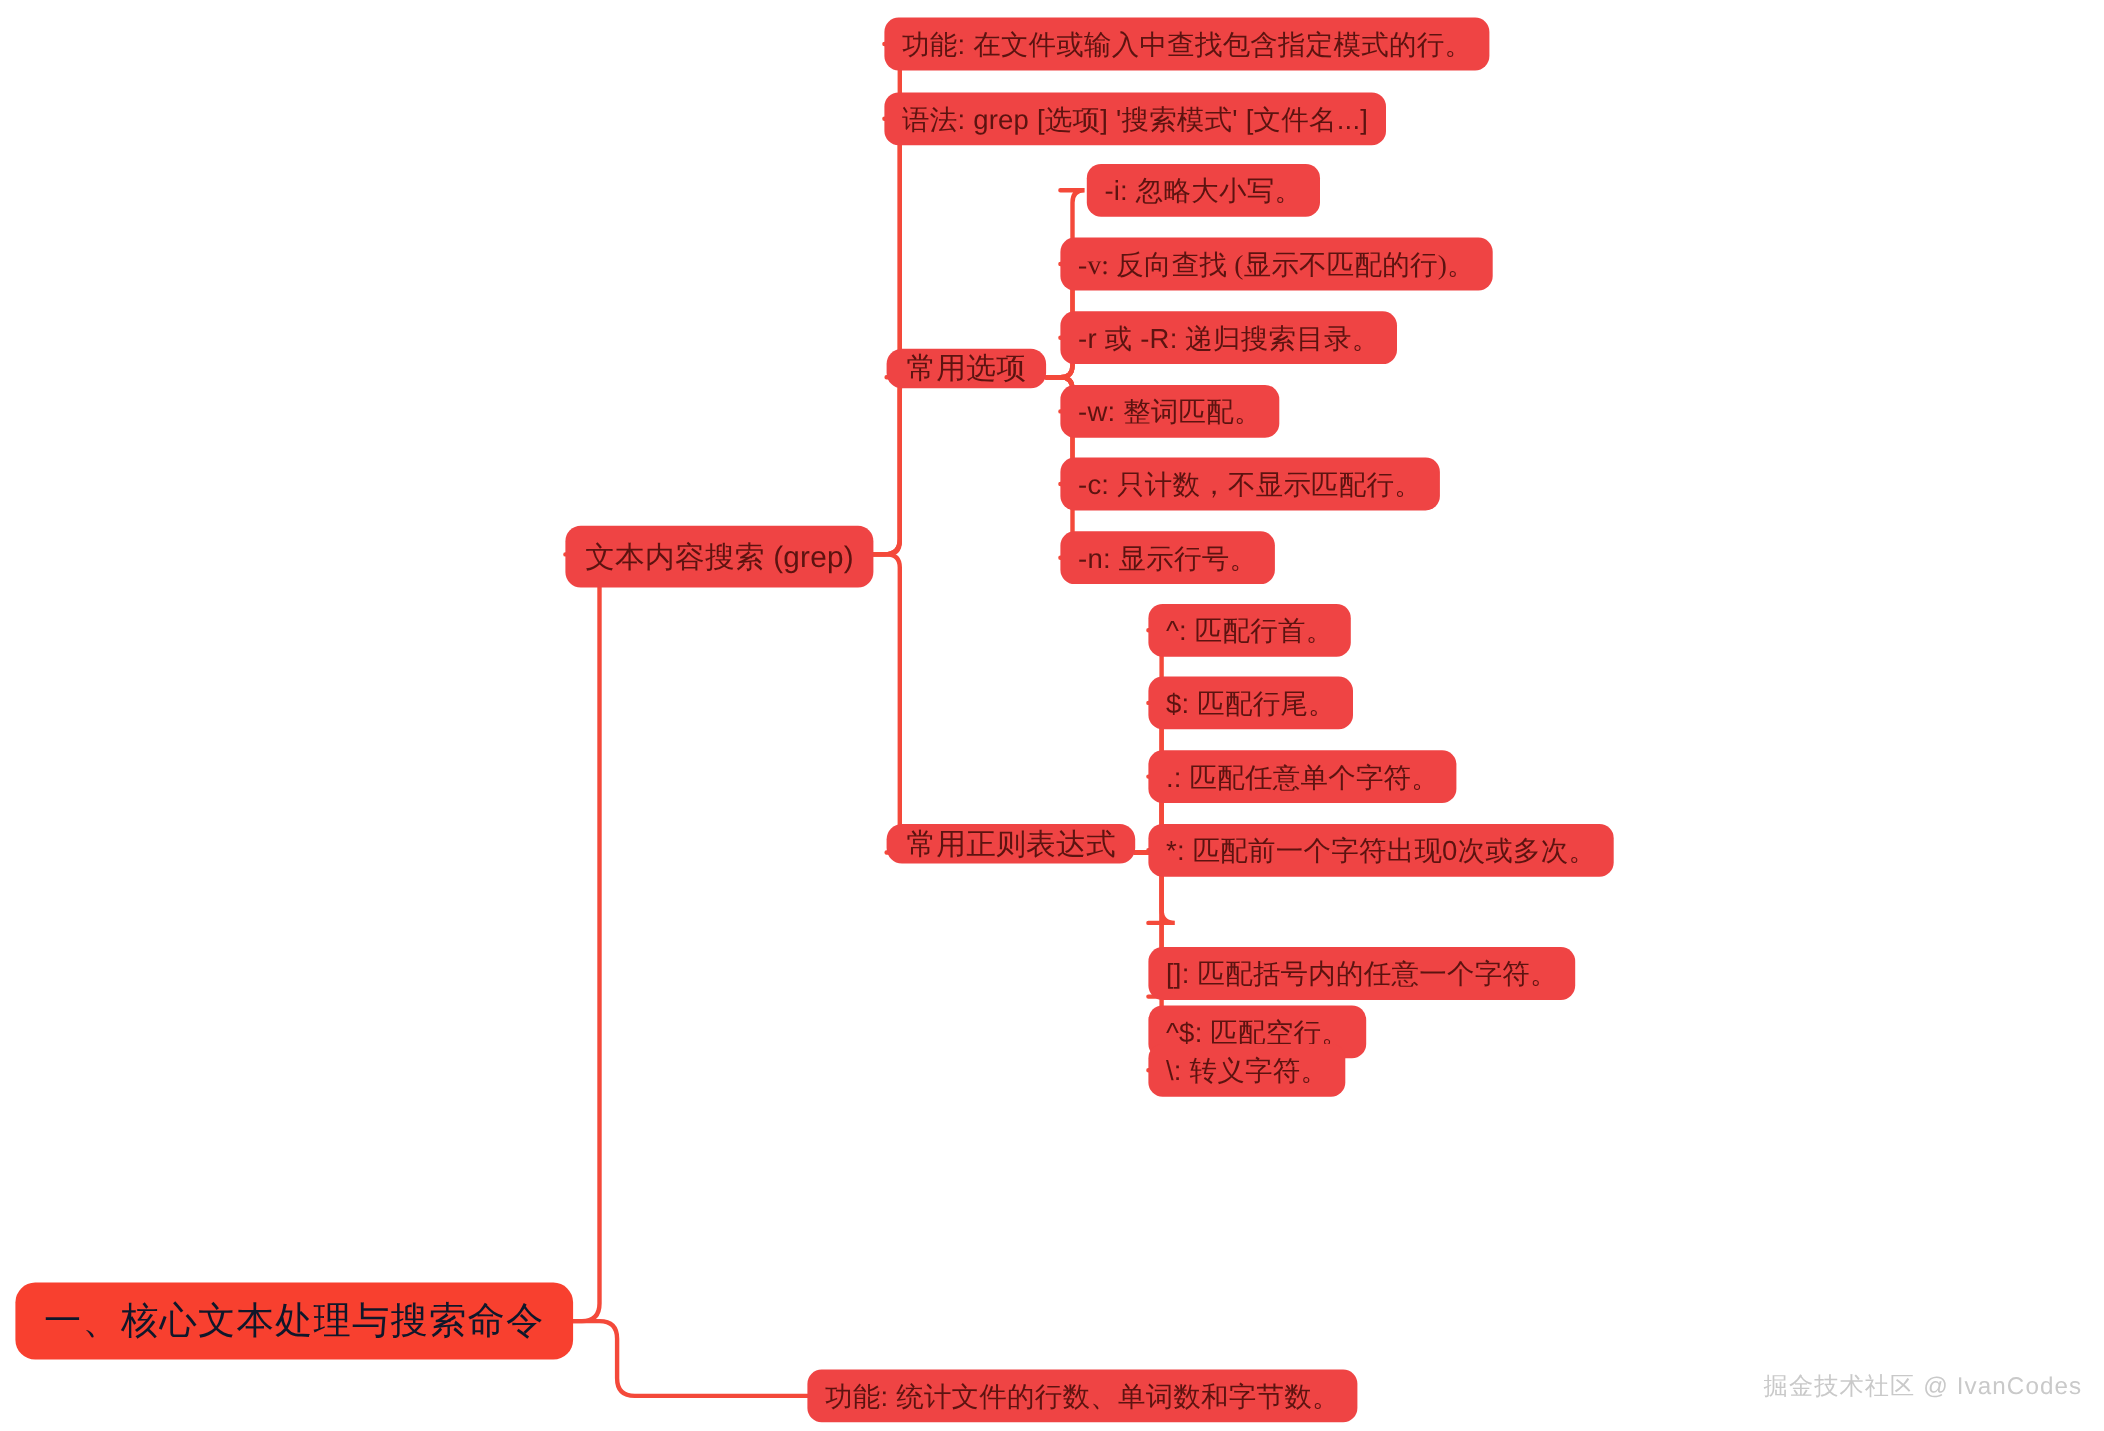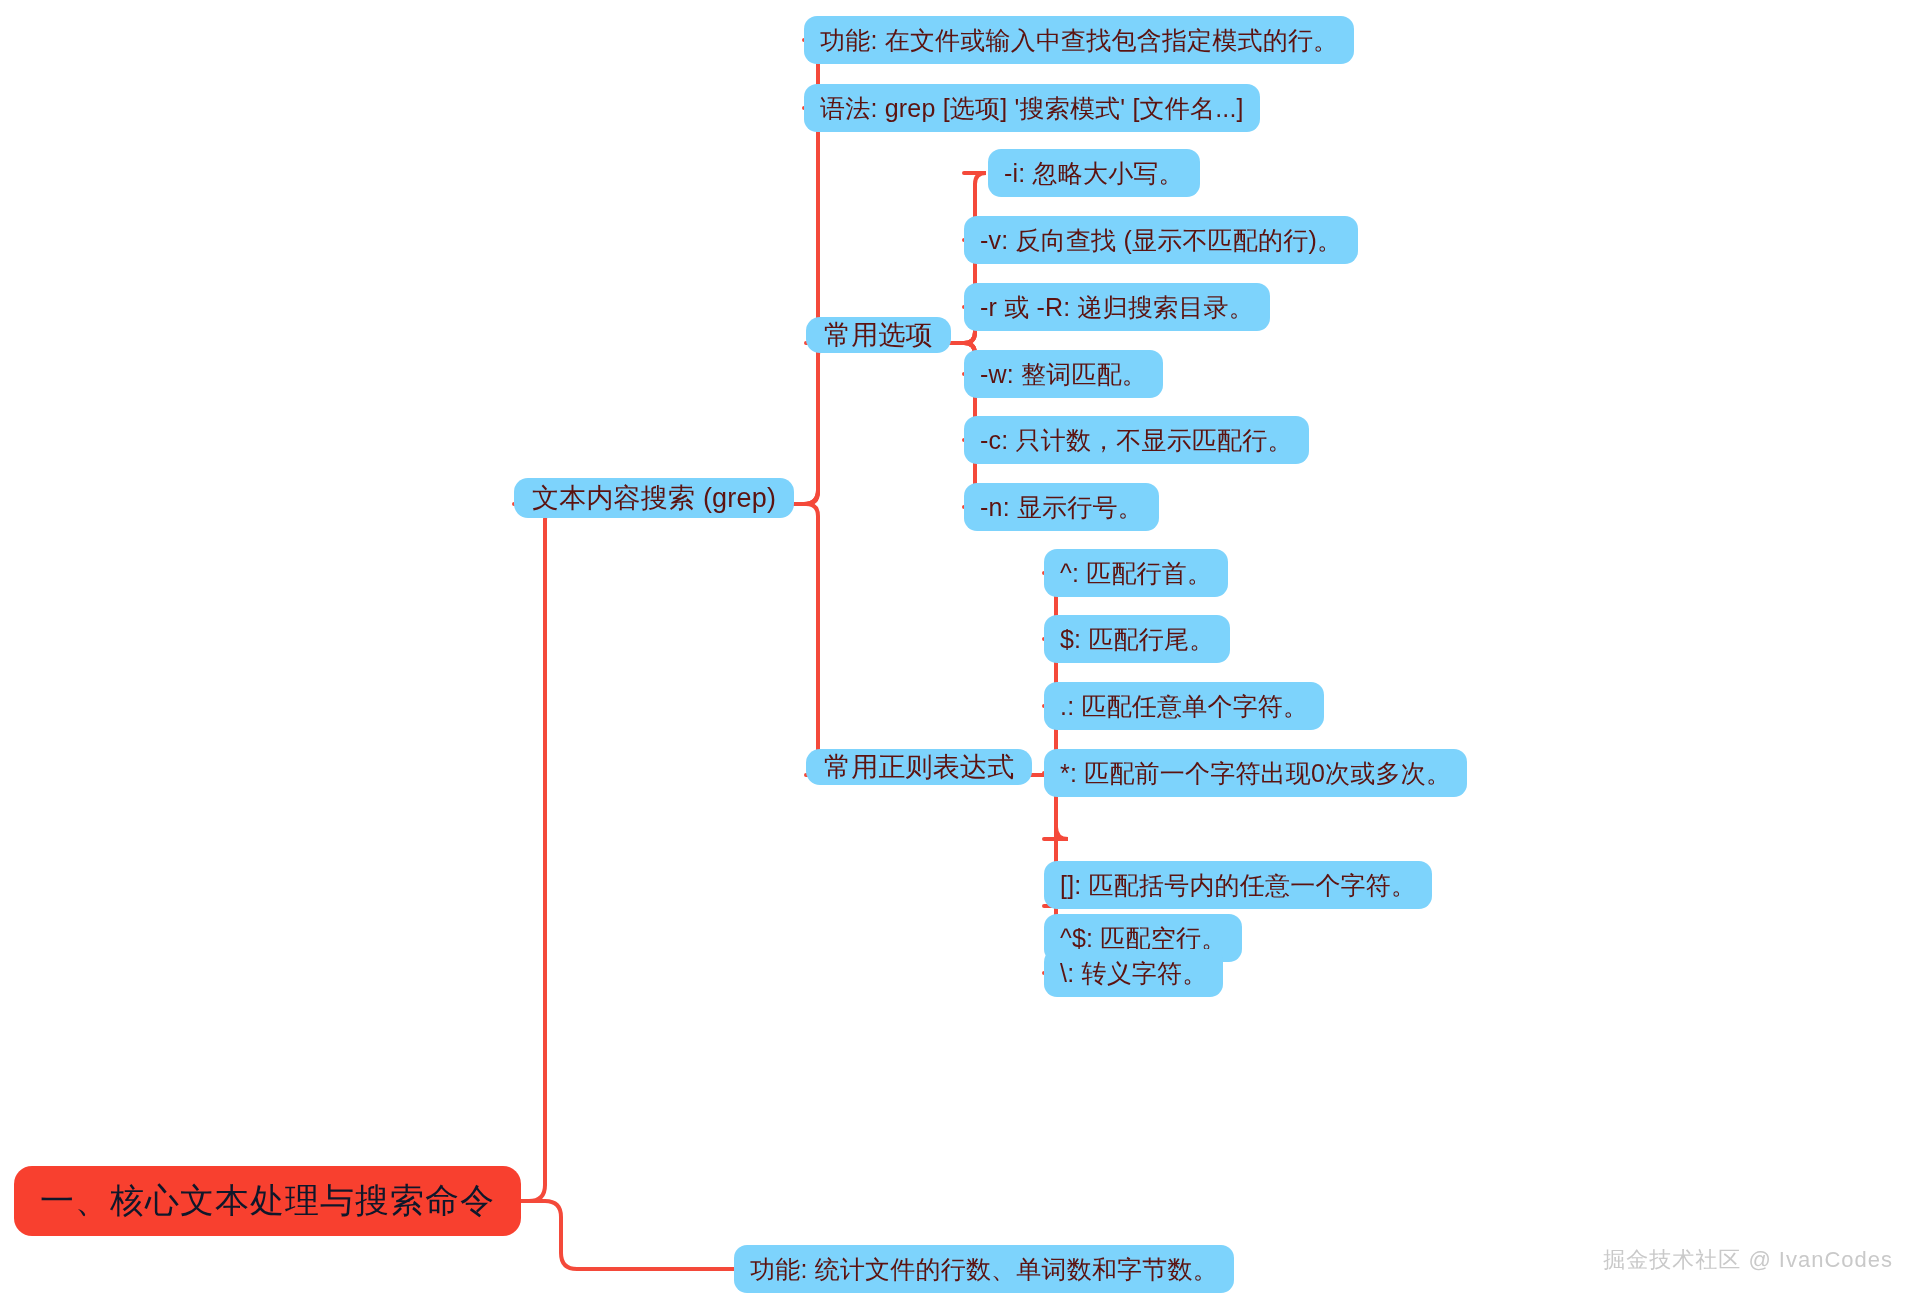--- a/index.html
+++ b/index.html
@@ -26,33 +26,33 @@
   .node {
     position: absolute;
     box-sizing: border-box;
     display: flex;
     align-items: center;
     border-radius: 14px;
     white-space: nowrap;
     letter-spacing: 0.2px;
   }
   .node.leaf, .node.branch, .node.sub {
-    background: #7dd3fc;
+    background: #ef4444;
     color: #5c1310;
   }
   .node.leaf {
     font-size: 25px;
     padding: 0 16px;
     height: 48px;
     border-radius: 13px;
   }
   .node.branch {
     font-size: 27px;
     padding: 0 18px;
-    height: 40px;
+    height: 56px;
     border-radius: 14px;
   }
   .node.sub {
     font-size: 27px;
     padding: 0 18px;
     height: 36px;
     border-radius: 14px;
   }
   .node.root {
     background: #f8402f;
@@ -98,21 +98,21 @@
       <path d="M 1032 775 L 1044 775 Q 1056 775 1056 787 L 1056 894 Q 1056 906 1068 906 L 1044 906" fill="none" stroke="#f4493a" stroke-width="4" stroke-linecap="round"></path>
       <path d="M 1032 775 L 1044 775 Q 1056 775 1056 787 L 1056 961 Q 1056 973 1068 973 L 1044 973" fill="none" stroke="#f4493a" stroke-width="4" stroke-linecap="round"></path>
     </svg>
   <div id="nodes">
       <div class="node root" style="left: 14px; top: 1166px; min-width: 460px;">一、核心文本处理与搜索命令</div>
       <div class="node branch" style="left: 514px; top: 478px; min-width: 243px;">文本内容搜索 (grep)</div>
       <div class="node leaf" style="left: 804px; top: 16px; min-width: 524px;">功能: 在文件或输入中查找包含指定模式的行。</div>
       <div class="node leaf" style="left: 804px; top: 84px; min-width: 425px;">语法: grep [选项] '搜索模式' [文件名...]</div>
       <div class="node sub" style="left: 806px; top: 317px; min-width: 116px;">常用选项</div>
       <div class="node leaf" style="left: 988px; top: 149px; min-width: 200px;">-i: 忽略大小写。</div>
-      <div class="node leaf" style="left: 964px; top: 216px; min-width: 375px;">-v: 反向查找 (显示不匹配的行)。</div>
+      <div class="node leaf" style="left: 964px; top: 216px; min-width: 375px; font-family: Liberation Serif, serif;">-v: 反向查找 (显示不匹配的行)。</div>
       <div class="node leaf" style="left: 964px; top: 283px; min-width: 288px;">-r 或 -R: 递归搜索目录。</div>
       <div class="node leaf" style="left: 964px; top: 350px; min-width: 192px;">-w: 整词匹配。</div>
       <div class="node leaf" style="left: 964px; top: 416px; min-width: 332px;">-c: 只计数，不显示匹配行。</div>
       <div class="node leaf" style="left: 964px; top: 483px; min-width: 186px;">-n: 显示行号。</div>
       <div class="node sub" style="left: 806px; top: 749px; min-width: 192px;">常用正则表达式</div>
       <div class="node leaf" style="left: 1044px; top: 549px; min-width: 160px;">^: 匹配行首。</div>
       <div class="node leaf" style="left: 1044px; top: 615px; min-width: 167px;">$: 匹配行尾。</div>
       <div class="node leaf" style="left: 1044px; top: 682px; min-width: 252px;">.: 匹配任意单个字符。</div>
       <div class="node leaf" style="left: 1044px; top: 749px; min-width: 396px;">*: 匹配前一个字符出现0次或多次。</div>
       <div class="node leaf" style="left: 1044px; top: 815px; min-width: 367px; margin-top: 46px;">[]: 匹配括号内的任意一个字符。</div>

